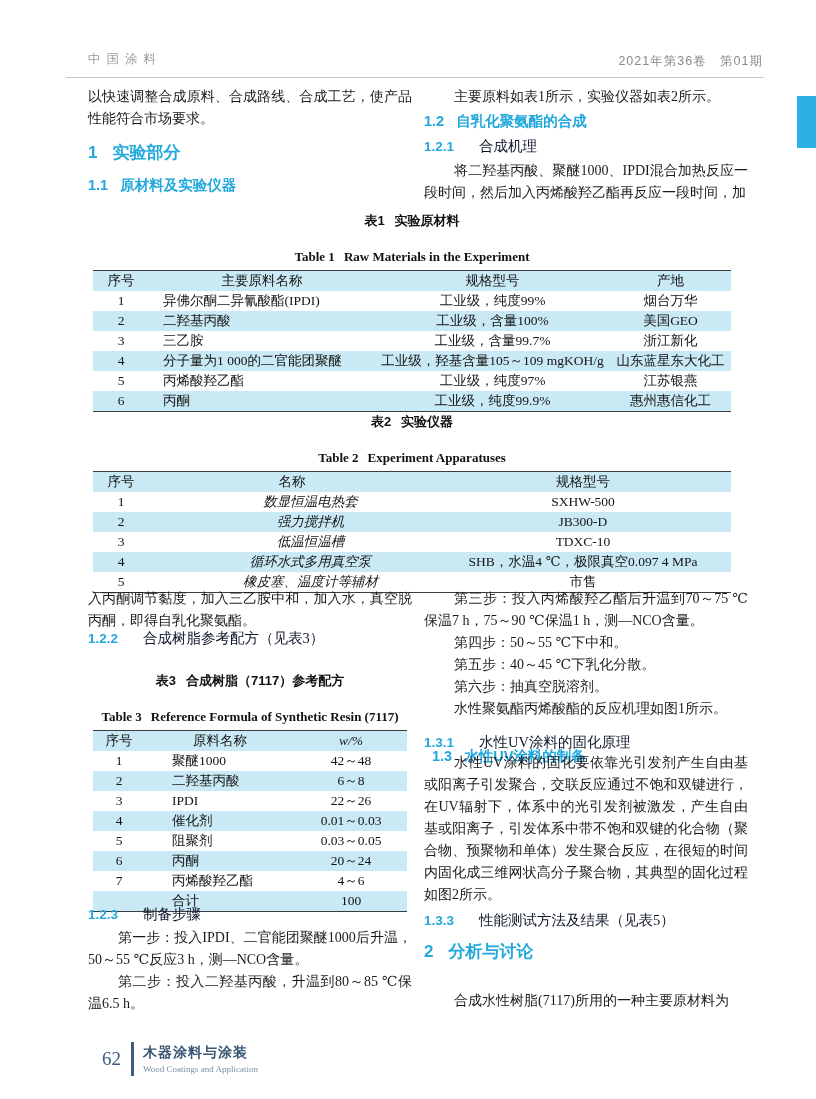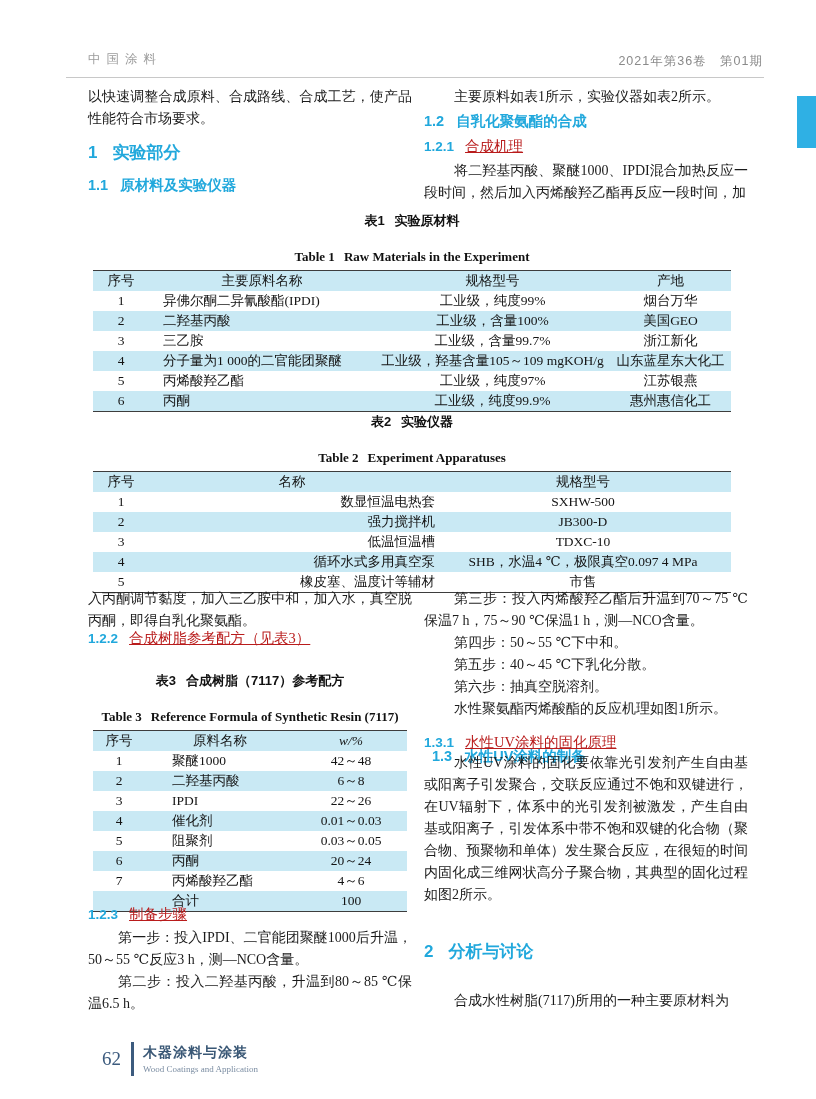--- a/index.html
+++ b/index.html
@@ -19,22 +19,22 @@
   .lcol{left:88px;} .rcol{left:424px;}
   .para{font-size:14px;line-height:22px;text-align:justify;}
   .para p{margin:0;}
   .ind{text-indent:2.15em;}
 
   .h1{font-family:"Liberation Sans","DejaVu Sans",sans-serif;font-weight:bold;font-size:17px;color:#21a8dc;}
   .h1 .hnum{margin-right:15px;}
   .h2{font-family:"Liberation Sans","DejaVu Sans",sans-serif;font-weight:bold;font-size:14.5px;color:#21a8dc;}
   .h2 .hnum{margin-right:12px;}
   .h3{font-size:14.5px;}
-  .h3 .hnum{font-family:"Liberation Sans","DejaVu Sans",sans-serif;font-weight:bold;color:#21a8dc;margin-right:11px;font-size:13.5px;}
-  .h3 .htext{color:#b91c1c;text-decoration:underline;}
+  .h3 .hnum{font-family:"Liberation Sans","DejaVu Sans",sans-serif;font-weight:bold;color:#21a8dc;margin-right:25px;font-size:13.5px;}
+  .h3 .htext{color:#0f172a;}
 
   
   .b-intro{top:86px;}
   .b-h1-1{top:141px;}
   .b-h2-11{top:176px;}
   .b-after-t2{top:588px;}
   .b-h3-122{top:629px;}
   .b-h3-123{top:905px;}
   .b-steps-l{top:927px;}
 
@@ -67,21 +67,21 @@
   .tbl{margin-top:3px;}
   .tbl table{width:100%;border-collapse:collapse;table-layout:fixed;
              border-top:1.5px solid #3d3d3d;border-bottom:1.5px solid #3d3d3d;}
   .tbl th,.tbl td{height:20px;padding:0;font-family:"Liberation Serif","DejaVu Serif",serif;
                   font-size:13.5px;font-weight:normal;color:#141414;text-align:center;
                   overflow:hidden;white-space:nowrap;}
   .tbl tr.stripe{background:#c9e9f4;}
   #table1 .col0{width:56px;} #table1 .col1{width:226px;} #table1 .col2{width:235px;} #table1 .col3{width:121px;}
   #table1 td.col1{text-align:left;padding-left:14px;}
   #table2 .col0{width:56px;} #table2 .col1{width:286px;} #table2 .col2{width:296px;}
-  #table2 td.col1{text-align:right;padding-left:37px;}
+  #table2 td.col1{text-align:center;padding-left:37px;font-style:italic;}
   #table3 .col0{width:52px;} #table3 .col1{width:150px;} #table3 .col2{width:112px;}
   #table3 td.col1{text-align:left;padding-left:27px;}
   #table3 th.col2{font-style:italic;}
 
   
   .footer{position:absolute;left:102px;top:1042px;display:flex;align-items:center;}
   .pageno{font-family:"Liberation Serif","DejaVu Serif",serif;font-size:19px;color:#3c5b7e;}
   .fbar{width:3px;height:34px;background:#3c5b7e;margin:0 9px 0 10px;}
   .fcn{font-family:"Liberation Sans","DejaVu Sans",sans-serif;font-weight:bold;font-size:14px;
        color:#3a5876;letter-spacing:1px;}
@@ -320,20 +320,23 @@
 
   <div class="blk rcol h3 b-h3-131">
     <span class="hnum">1.3.1</span><span class="htext">水性UV涂料的固化原理</span>
   </div>
 
   <div class="blk rcol para b-curing">
     <p class="ind">水性UV涂料的固化要依靠光引发剂产生自由基或阳离子引发聚合，交联反应通过不饱和双键进行，在UV辐射下，体系中的光引发剂被激发，产生自由基或阳离子，引发体系中带不饱和双键的化合物（聚合物、预聚物和单体）发生聚合反应，在很短的时间内固化成三维网状高分子聚合物，其典型的固化过程如图2所示。</p>
   </div>
 
 
+  <div class="blk rcol h3 b-h3-133">
+    <span class="hnum">1.3.3</span><span class="htext">性能测试方法及结果（见表5）</span>
+  </div>
 
   <div class="blk rcol h1 b-h1-2">
     <span class="hnum">2</span><span class="htext">分析与讨论</span>
   </div>
 
 
   <div class="blk rcol para b-last">
     <p class="ind">合成水性树脂(7117)所用的一种主要原材料为</p>
   </div>
 

